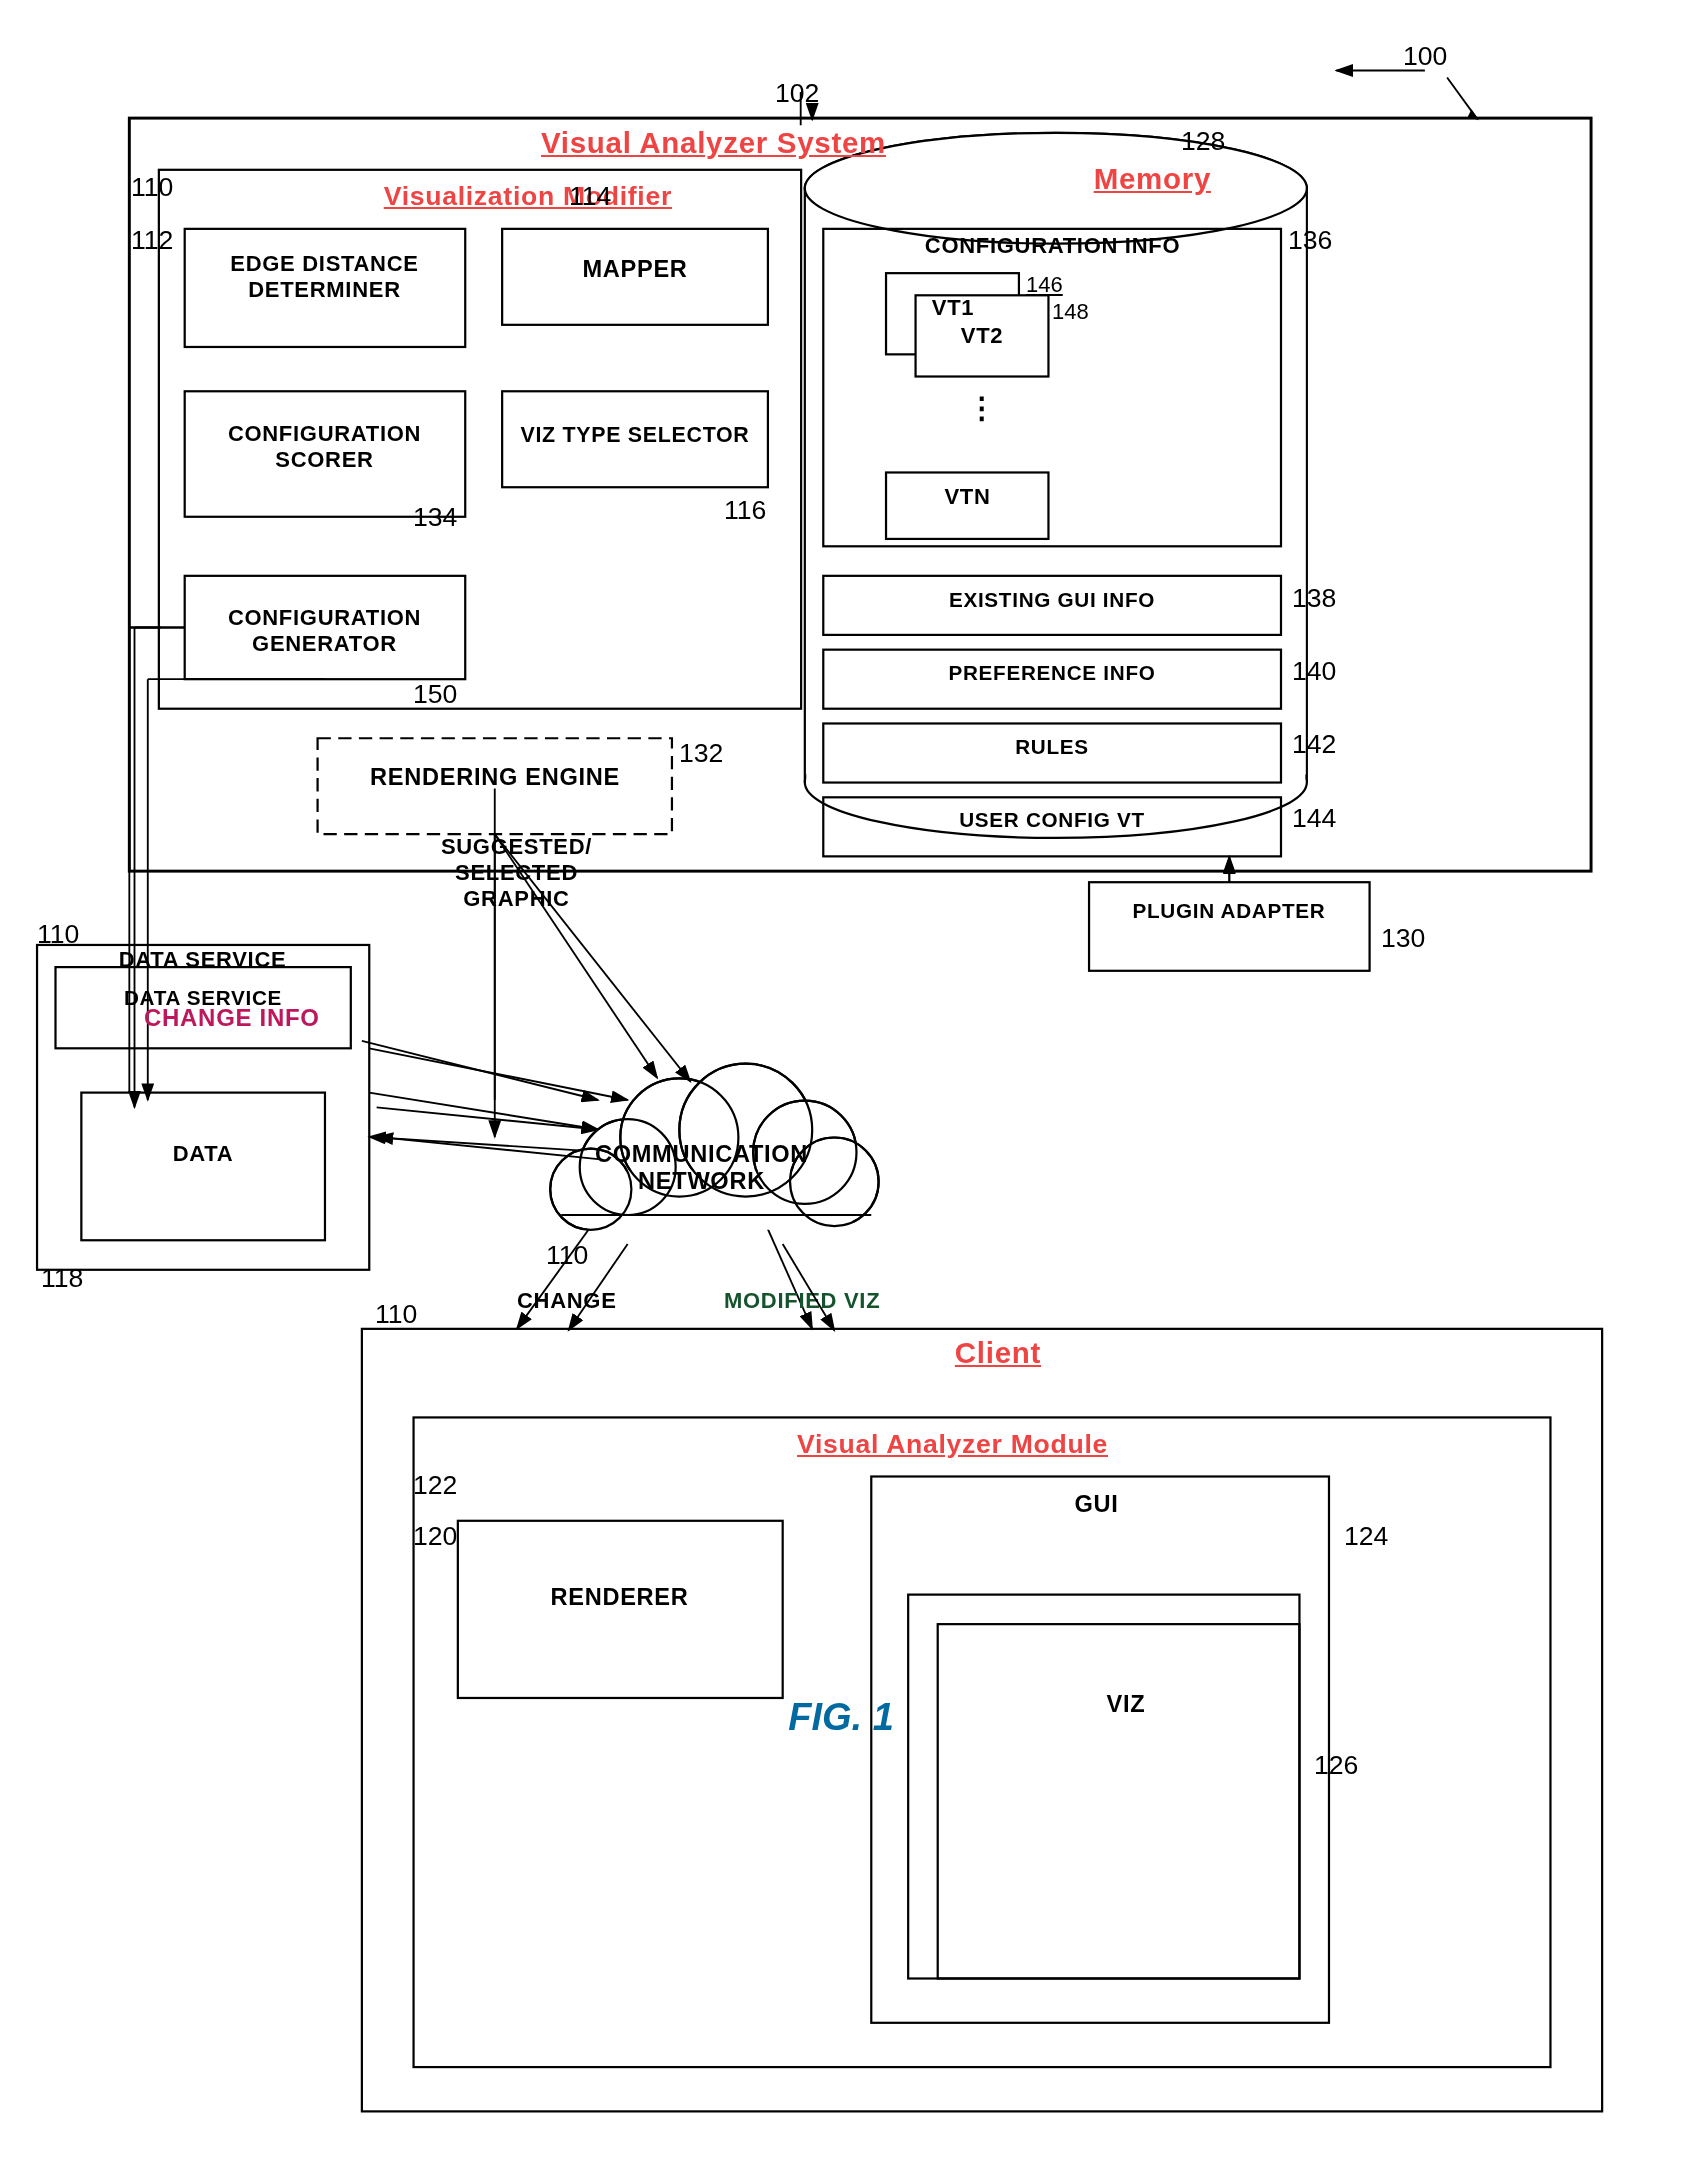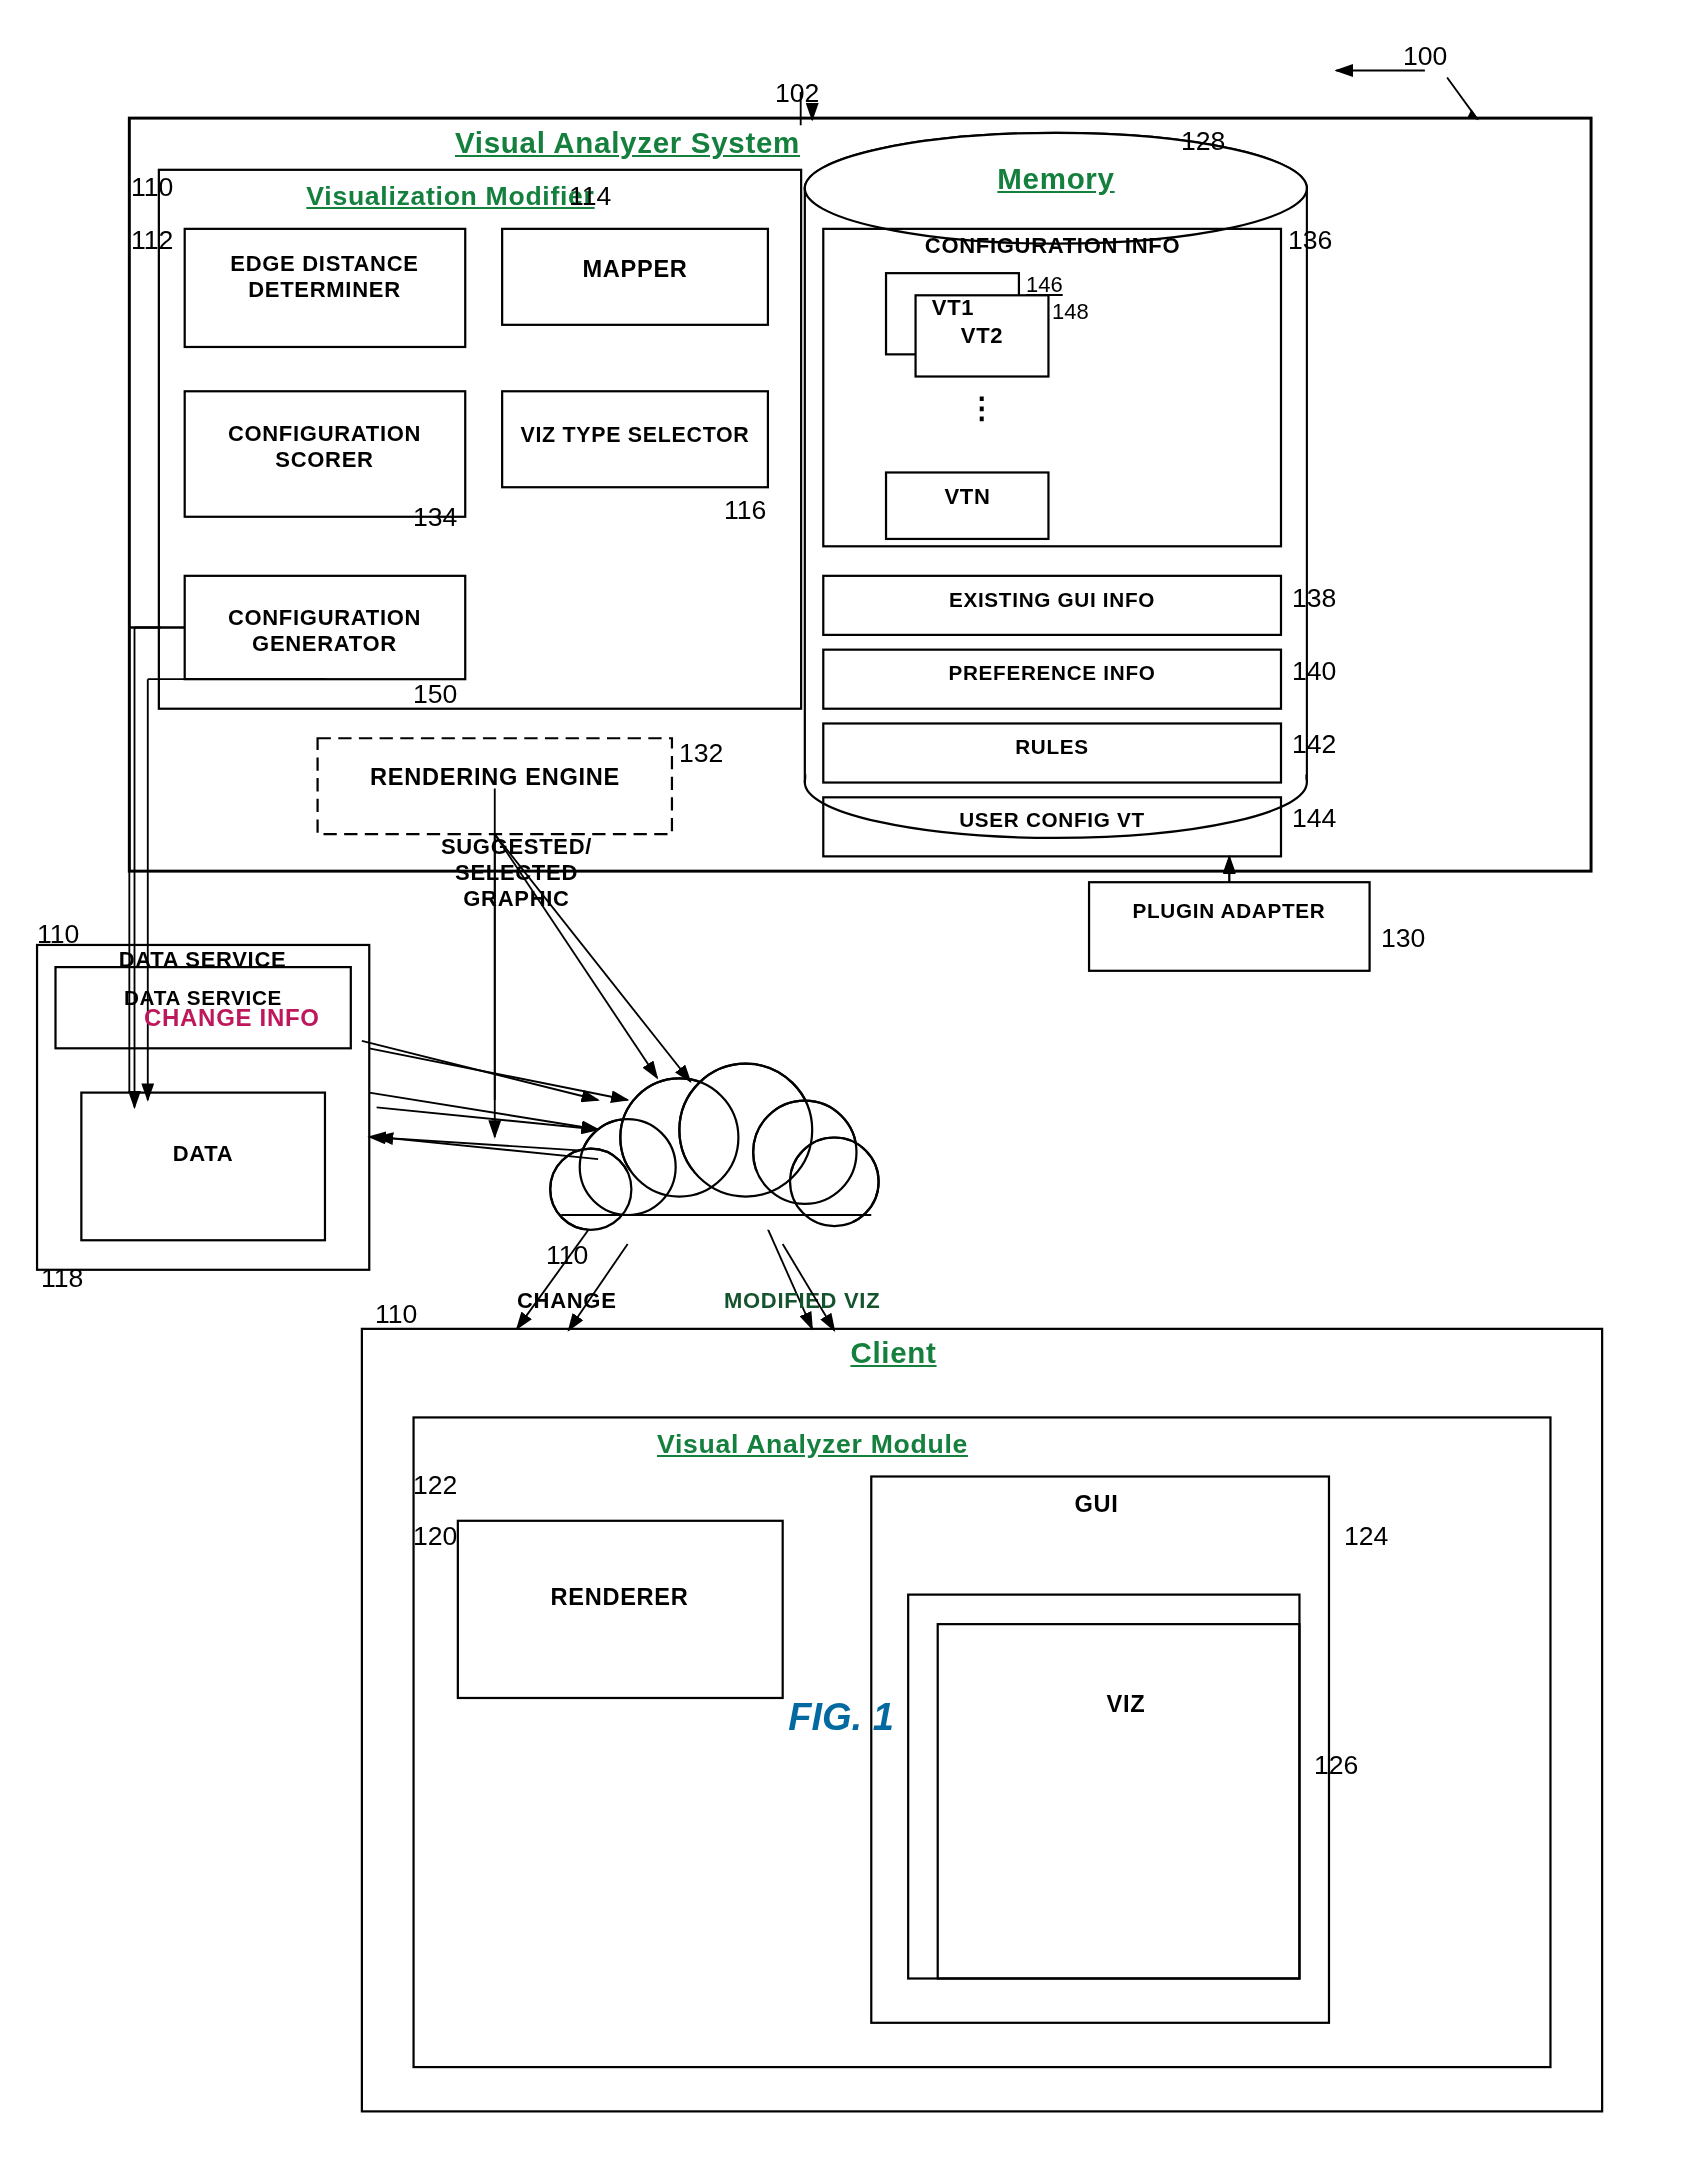--- a/index.html
+++ b/index.html
@@ -24,24 +24,24 @@
       position: absolute;
       font-size: 26.6px;
       font-weight: normal;
       color: #000;
     }
 
     .box-title {
       position: absolute;
       font-size: 26.6px;
       font-weight: bold;
-      text-align: center;
+      text-align: right;
       text-decoration: underline;
       letter-spacing: 0.7px;
-      color: #15803d;
+      color: #ef4444;
     }
 
     .box-label {
       position: absolute;
       font-size: 23.6px;
       font-weight: bold;
       text-align: center;
       color: #000;
       letter-spacing: 0.7px;
       text-transform: uppercase;
@@ -287,20 +287,21 @@
     <circle cx="150" cy="180" r="65" fill="none" stroke="#000" stroke-width="3"></circle>
     <circle cx="220" cy="140" r="80" fill="none" stroke="#000" stroke-width="3"></circle>
     <circle cx="310" cy="130" r="90" fill="none" stroke="#000" stroke-width="3"></circle>
     <circle cx="390" cy="160" r="70" fill="none" stroke="#000" stroke-width="3"></circle>
     <circle cx="430" cy="200" r="60" fill="none" stroke="#000" stroke-width="3"></circle>
     <circle cx="100" cy="210" r="55" fill="none" stroke="#000" stroke-width="3"></circle>
 
     <line x1="60" y1="245" x2="480" y2="245" stroke="#000" stroke-width="3"></line>
   </svg>
 
+  <div style="position:absolute; top:1141px; left:543px; font-size:23.6px; font-weight:bold; color:#000; letter-spacing:0.7px; text-transform:uppercase; width:317px; text-align:center;">Communication Network</div>
 
   <div class="ref-label" style="top:1240px; left:546px;">110</div>
 
   <div style="position:absolute; top:1288px; left:517px; font-size:22px; font-weight:bold; color:#000; letter-spacing:0.7px; text-transform:uppercase;">Change</div>
 
   <div style="position:absolute; top:1288px; left:724px; font-size:22px; font-weight:bold; color:#14532d; letter-spacing:0.7px; text-transform:uppercase;">Modified Viz</div>
 
   <div class="box-title" style="top:1336px; left:746px; width:295px; font-size:29.5px;">Client</div>
 
   <div class="ref-label" style="top:1299px; left:375px;">110</div>

